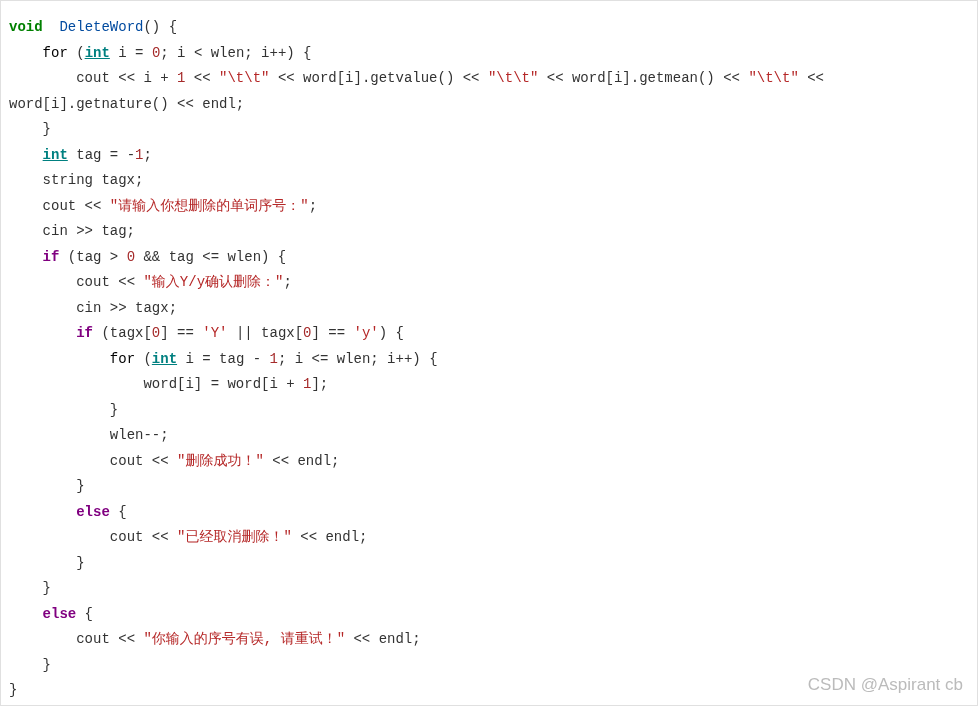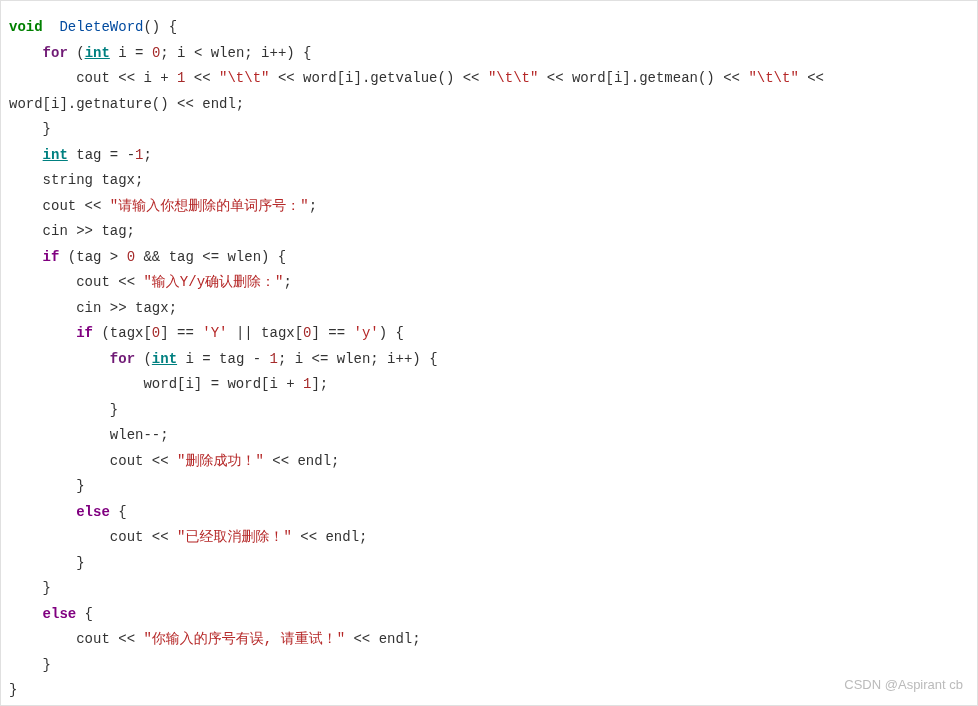--- a/index.html
+++ b/index.html
@@ -19,35 +19,35 @@
   .code-container {
     padding: 6px 0 0 0;
     white-space: pre;
     color: #333333;
     margin-top: 8px;
   }
   .line {
     padding-left: 8px;
   }
   .kw-void { color: #008000; font-weight: bold; }
-  .kw-for { color: #701a75; font-weight: bold; }
+  .kw-for { color: #000000; font-weight: normal; }
   .kw-int { color: #008080; font-weight: bold; text-decoration: underline; }
   .kw-if { color: #800080; font-weight: bold; }
   .kw-else { color: #800080; font-weight: bold; }
   .fn { color: #004a9f; }
   .num { color: #a52a2a; }
   .str { color: #b52727; }
   .op { color: #333333; }
   .watermark {
     position: absolute;
     right: 14px;
     bottom: 8px;
     color: #bbbbbb;
     font-family: Arial, sans-serif;
-    font-size: 13px;
+    font-size: 17px;
   }
 </style>
 </head>
 <body>
 
 <div class="code-container" id="code-root"><div class="line"><span class="kw-void">void</span><span class="op">  </span><span class="fn">DeleteWord</span><span class="op">() {</span></div><div class="line">    <span class="kw-for">for</span><span class="op"> (</span><span class="kw-int">int</span><span class="op"> i = </span><span class="num">0</span><span class="op">; i &lt; wlen; i++) {</span></div><div class="line">        <span class="op">cout &lt;&lt; i + </span><span class="num">1</span><span class="op"> &lt;&lt; </span><span class="str">"\t\t"</span><span class="op"> &lt;&lt; word[i].getvalue() &lt;&lt; </span><span class="str">"\t\t"</span><span class="op"> &lt;&lt; word[i].getmean() &lt;&lt; </span><span class="str">"\t\t"</span><span class="op"> &lt;&lt;</span></div><div class="line"><span class="op">word[i].getnature() &lt;&lt; endl;</span></div><div class="line">    <span class="op">}</span></div><div class="line">    <span class="kw-int">int</span><span class="op"> tag = -</span><span class="num">1</span><span class="op">;</span></div><div class="line">    <span class="op">string tagx;</span></div><div class="line">    <span class="op">cout &lt;&lt; </span><span class="str">"请输入你想删除的单词序号："</span><span class="op">;</span></div><div class="line">    <span class="op">cin &gt;&gt; tag;</span></div><div class="line">    <span class="kw-if">if</span><span class="op"> (tag &gt; </span><span class="num">0</span><span class="op"> &amp;&amp; tag &lt;= wlen) {</span></div><div class="line">        <span class="op">cout &lt;&lt; </span><span class="str">"输入Y/y确认删除："</span><span class="op">;</span></div><div class="line">        <span class="op">cin &gt;&gt; tagx;</span></div><div class="line">        <span class="kw-if">if</span><span class="op"> (tagx[</span><span class="num">0</span><span class="op">] == </span><span class="str">'Y'</span><span class="op"> || tagx[</span><span class="num">0</span><span class="op">] == </span><span class="str">'y'</span><span class="op">) {</span></div><div class="line">            <span class="kw-for">for</span><span class="op"> (</span><span class="kw-int">int</span><span class="op"> i = tag - </span><span class="num">1</span><span class="op">; i &lt;= wlen; i++) {</span></div><div class="line">                <span class="op">word[i] = word[i + </span><span class="num">1</span><span class="op">];</span></div><div class="line">            <span class="op">}</span></div><div class="line">            <span class="op">wlen--;</span></div><div class="line">            <span class="op">cout &lt;&lt; </span><span class="str">"删除成功！"</span><span class="op"> &lt;&lt; endl;</span></div><div class="line">        <span class="op">}</span></div><div class="line">        <span class="kw-else">else</span><span class="op"> {</span></div><div class="line">            <span class="op">cout &lt;&lt; </span><span class="str">"已经取消删除！"</span><span class="op"> &lt;&lt; endl;</span></div><div class="line">        <span class="op">}</span></div><div class="line">    <span class="op">}</span></div><div class="line">    <span class="kw-else">else</span><span class="op"> {</span></div><div class="line">        <span class="op">cout &lt;&lt; </span><span class="str">"你输入的序号有误, 请重试！"</span><span class="op"> &lt;&lt; endl;</span></div><div class="line">    <span class="op">}</span></div><div class="line"><span class="op">}</span></div></div>
 
 <div class="watermark">CSDN @Aspirant cb</div>
 
 </body></html>

